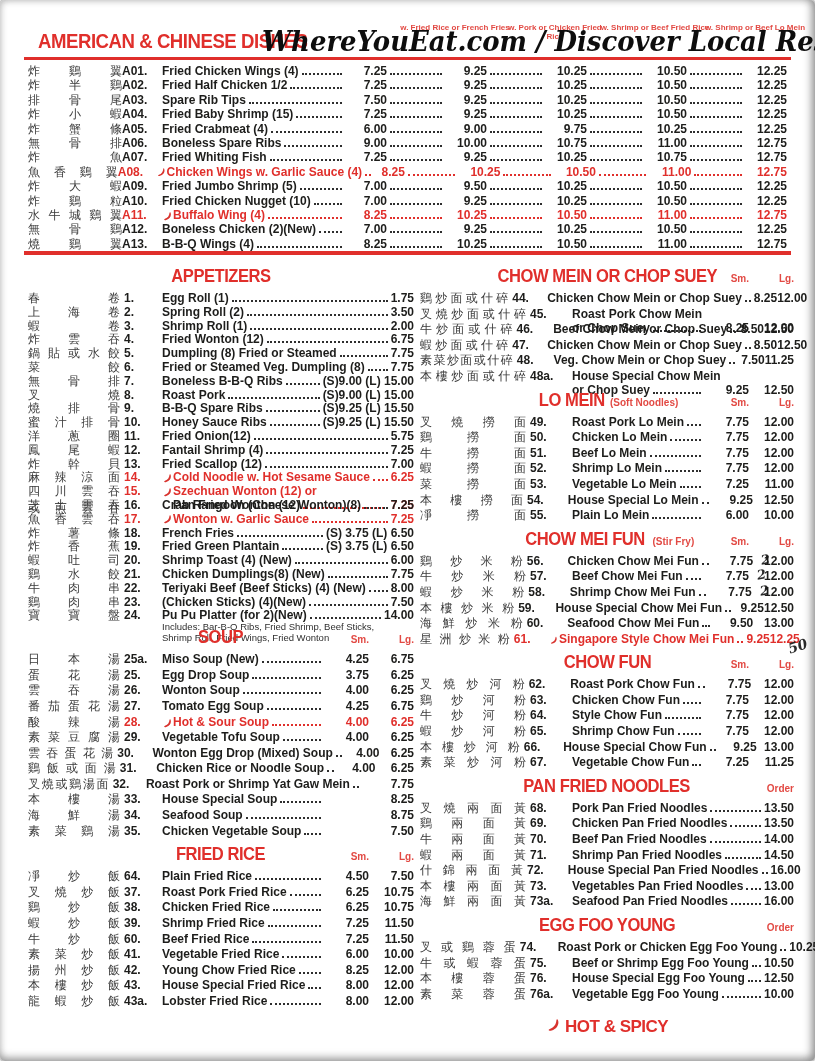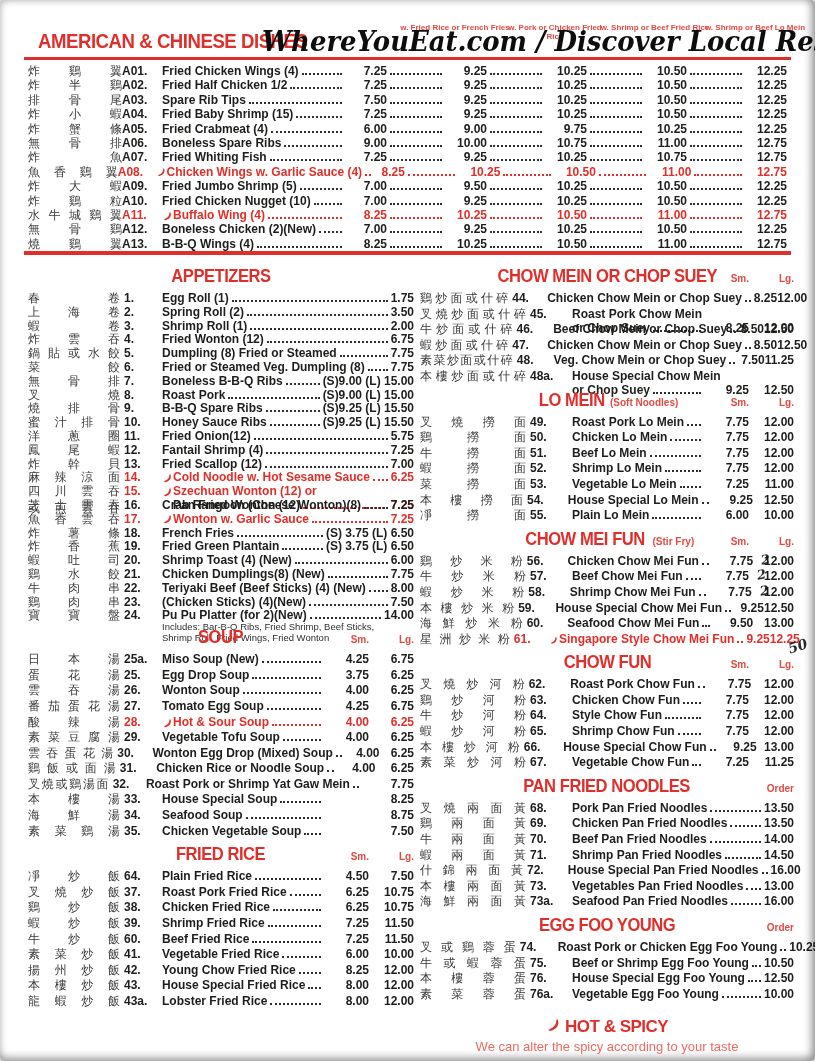--- a/index.html
+++ b/index.html
@@ -2051,16 +2051,15 @@
               <span class="ldr"></span>
               <span class="price">10.00</span>
             </span>
           </span>
         </div>
       </div>
       <div class="spicy-note">
         <div class="t"><span class="chili" style="width: 13px; height: 13px;"><svg viewBox="0 0 10 10" width="100%" height="100%">
               <path d="M8.3,0.6 C9.6,3.4 8.2,7.4 3.6,8.9 C1.4,9.6 0.4,8.3 2.2,7.6 C5.6,6.4 6.9,4.0 7.2,1.1 C7.3,0.2 7.9,-0.2 8.3,0.6 Z" fill="#d8332e"></path>
             </svg></span><span> HOT &amp; SPICY</span></div>
-        <div class="s">We can alter the spicy according to your taste</div>
       </div>
     </div>
 </div>
 
 </body></html>

